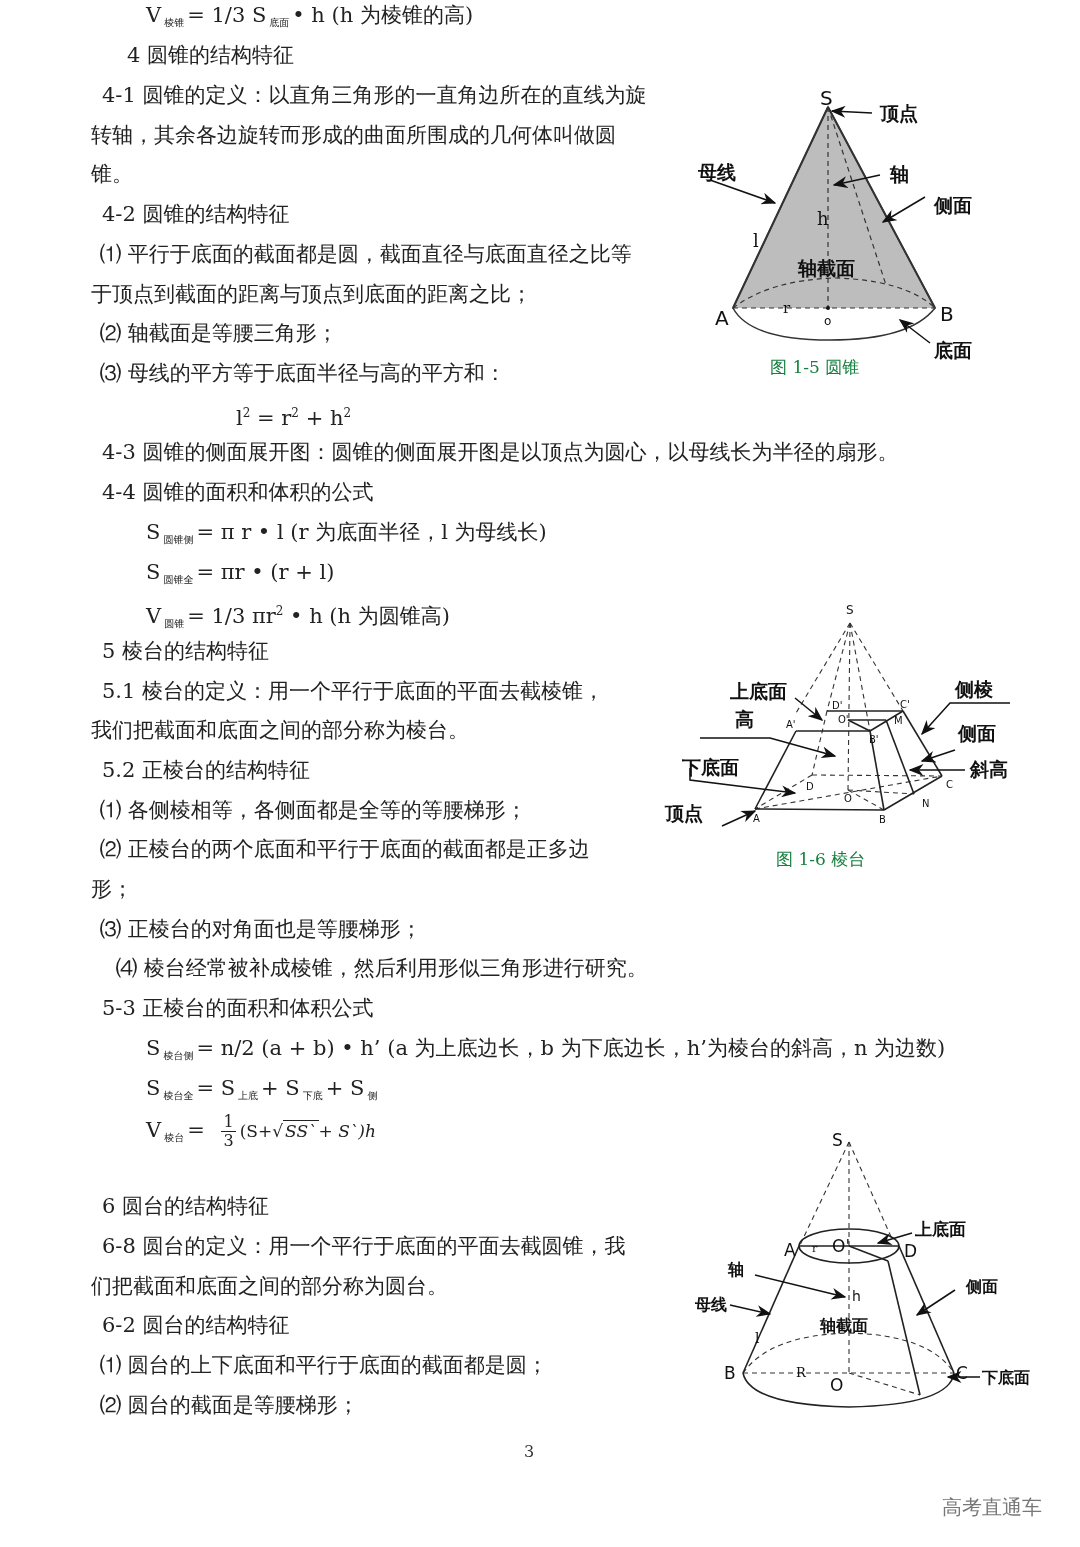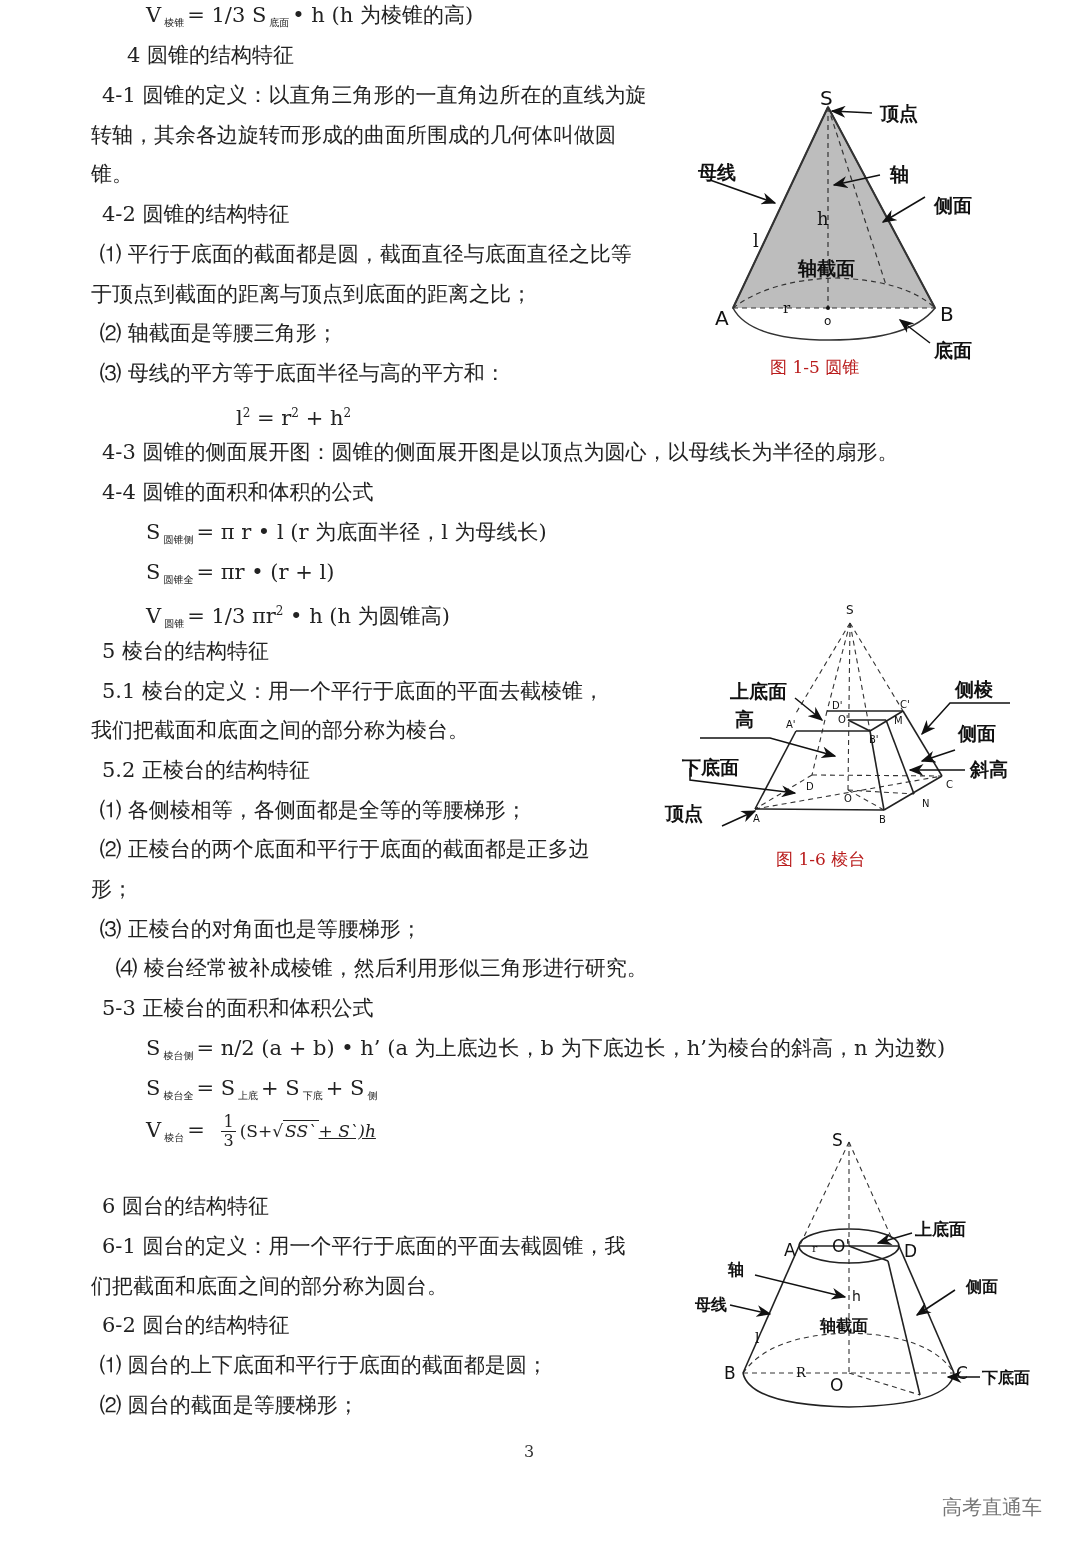--- a/index.html
+++ b/index.html
@@ -18,21 +18,21 @@
   }
   .sub { font-size: 10px; vertical-align: -4px; margin: 16px 3px; }
   .sup { font-size: 12px; vertical-align: 8px; }
   .frac { display: inline-block; text-align: center; vertical-align: middle; font-size: 16px; line-height: 18px; margin: 0 4px 0 10px; }
   .frac span { display: block; }
   .frac .num { border-bottom: 1px solid #222; padding: 0 2px; }
   .sqrt { border-top: 1px solid #222; font-style: italic; padding: 0 2px; }
   .ital { font-style: italic; }
   .fig { position: absolute; }
   .fig svg { display: block; }
-  .caption { position: absolute; font-size: 17px; color: #b91c1c; white-space: nowrap; }
+  .caption { position: absolute; font-size: 17px; color: #15803d; white-space: nowrap; }
   .page-num { position: absolute; left: 524px; top: 1442px; font-size: 16px; color: #333; }
   .watermark { position: absolute; left: 942px; top: 1494px; font-family: "DejaVu Sans", "Liberation Sans", sans-serif; font-size: 20px; color: #777; }
 </style>
 </head>
 <body>
 
 <div class="line" style="left:146px;top:0px;">
   <span>V</span><span class="sub">棱锥</span><span>= 1/3 S</span><span class="sub">底面</span><span>• h    (h 为棱锥的高)</span>
 </div>
 
@@ -75,25 +75,25 @@
 <div class="line" style="left:102px;top:993px;">5-3  正棱台的面积和体积公式</div>
 
 <div class="line" style="left:146px;top:1033px;">
   <span>S</span><span class="sub">棱台侧</span><span>= n/2 (a + b) • h’   (a 为上底边长，b 为下底边长，h’为棱台的斜高，n 为边数)</span>
 </div>
 <div class="line" style="left:146px;top:1073px;">
   <span>S</span><span class="sub">棱台全</span><span>= S</span><span class="sub">上底</span><span>+ S</span><span class="sub">下底</span><span>+ S</span><span class="sub">侧</span>
 </div>
 <div class="line" style="left:146px;top:1110px;line-height:40px;">
   <span>V</span><span class="sub">棱台</span><span>=</span>
-  <span class="frac"><span class="num">1</span><span>3</span></span><span style="font-size:17px;">(S+</span><span style="font-size:17px;">√</span><span class="sqrt" style="font-size:17px;">SS`</span><span class="ital" style="font-size:17px;text-decoration:underline;">+ S`)h</span>
+  <span class="frac"><span class="num">1</span><span>3</span></span><span style="font-size:17px;">(S+</span><span style="font-size:17px;">√</span><span class="sqrt" style="font-size:17px;">SS`</span><span class="ital" style="font-size:17px;">+ S`)h</span>
 </div>
 
 <div class="line" style="left:102px;top:1191px;">6  圆台的结构特征</div>
-<div class="line" style="left:102px;top:1231px;">6-1  圆台的定义：用一个平行于底面的平面去截圆锥，我</div>
+<div class="line" style="left:102px;top:1231px;">6-8  圆台的定义：用一个平行于底面的平面去截圆锥，我</div>
 <div class="line" style="left:91px;top:1271px;">们把截面和底面之间的部分称为圆台。</div>
 <div class="line" style="left:102px;top:1310px;">6-2  圆台的结构特征</div>
 <div class="line" style="left:100px;top:1350px;">⑴  圆台的上下底面和平行于底面的截面都是圆；</div>
 <div class="line" style="left:100px;top:1390px;">⑵  圆台的截面是等腰梯形；</div>
 
 <div class="fig" style="left:690px;top:85px;">
   <svg width="320" height="280" viewBox="0 0 320 280">
     <defs>
       <marker id="arr" markerWidth="10" markerHeight="8" refX="9" refY="4" orient="auto">
         <path d="M0,0 L10,4 L0,8 L3,4 Z" fill="#111"></path>

